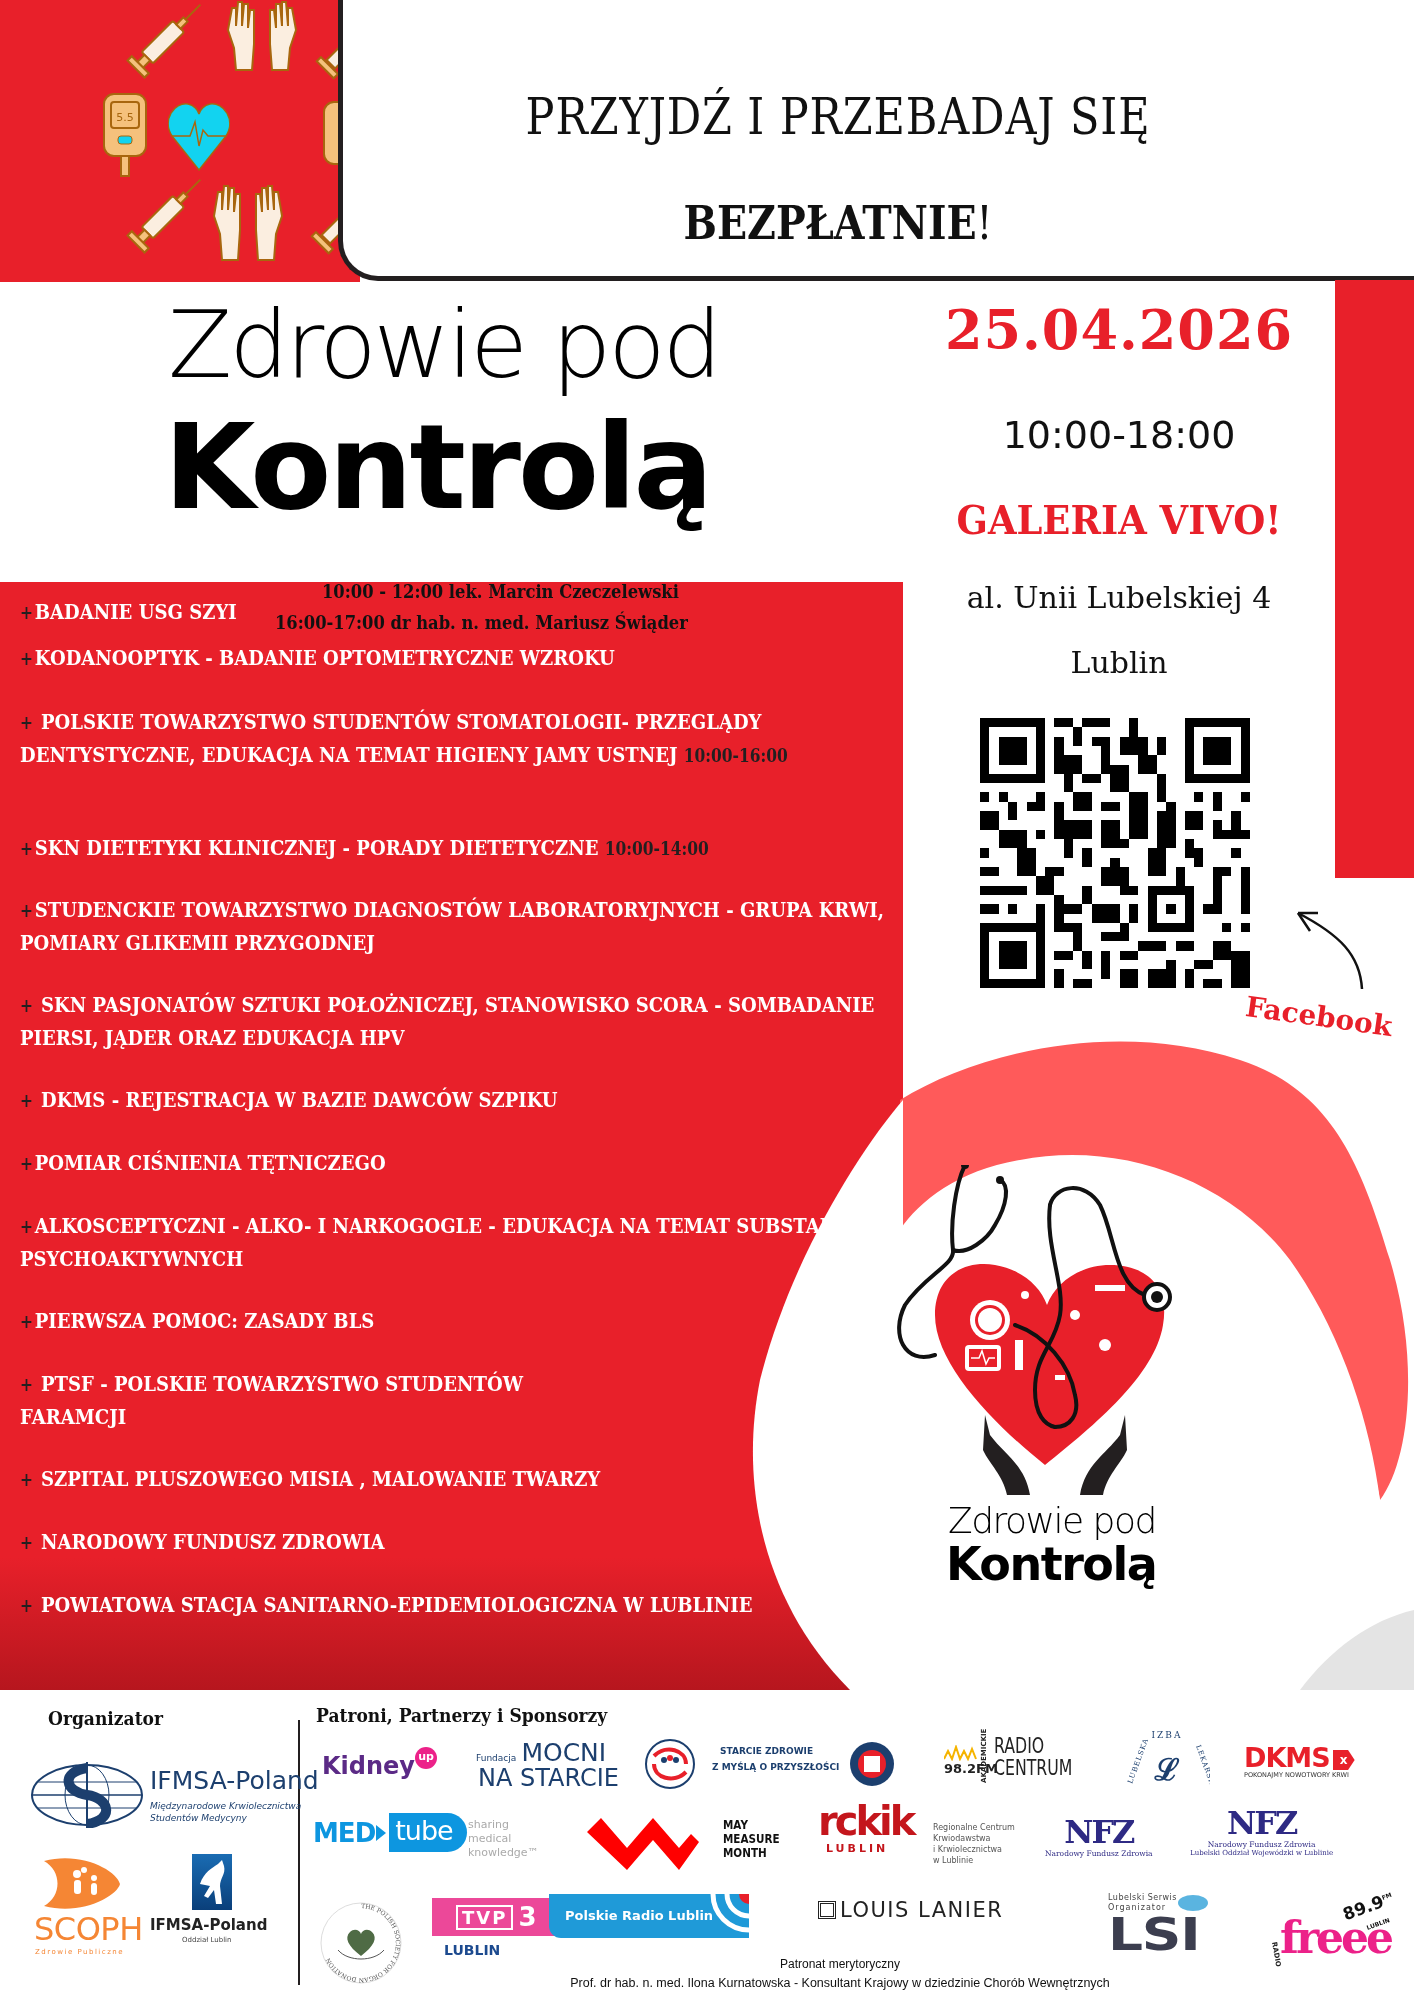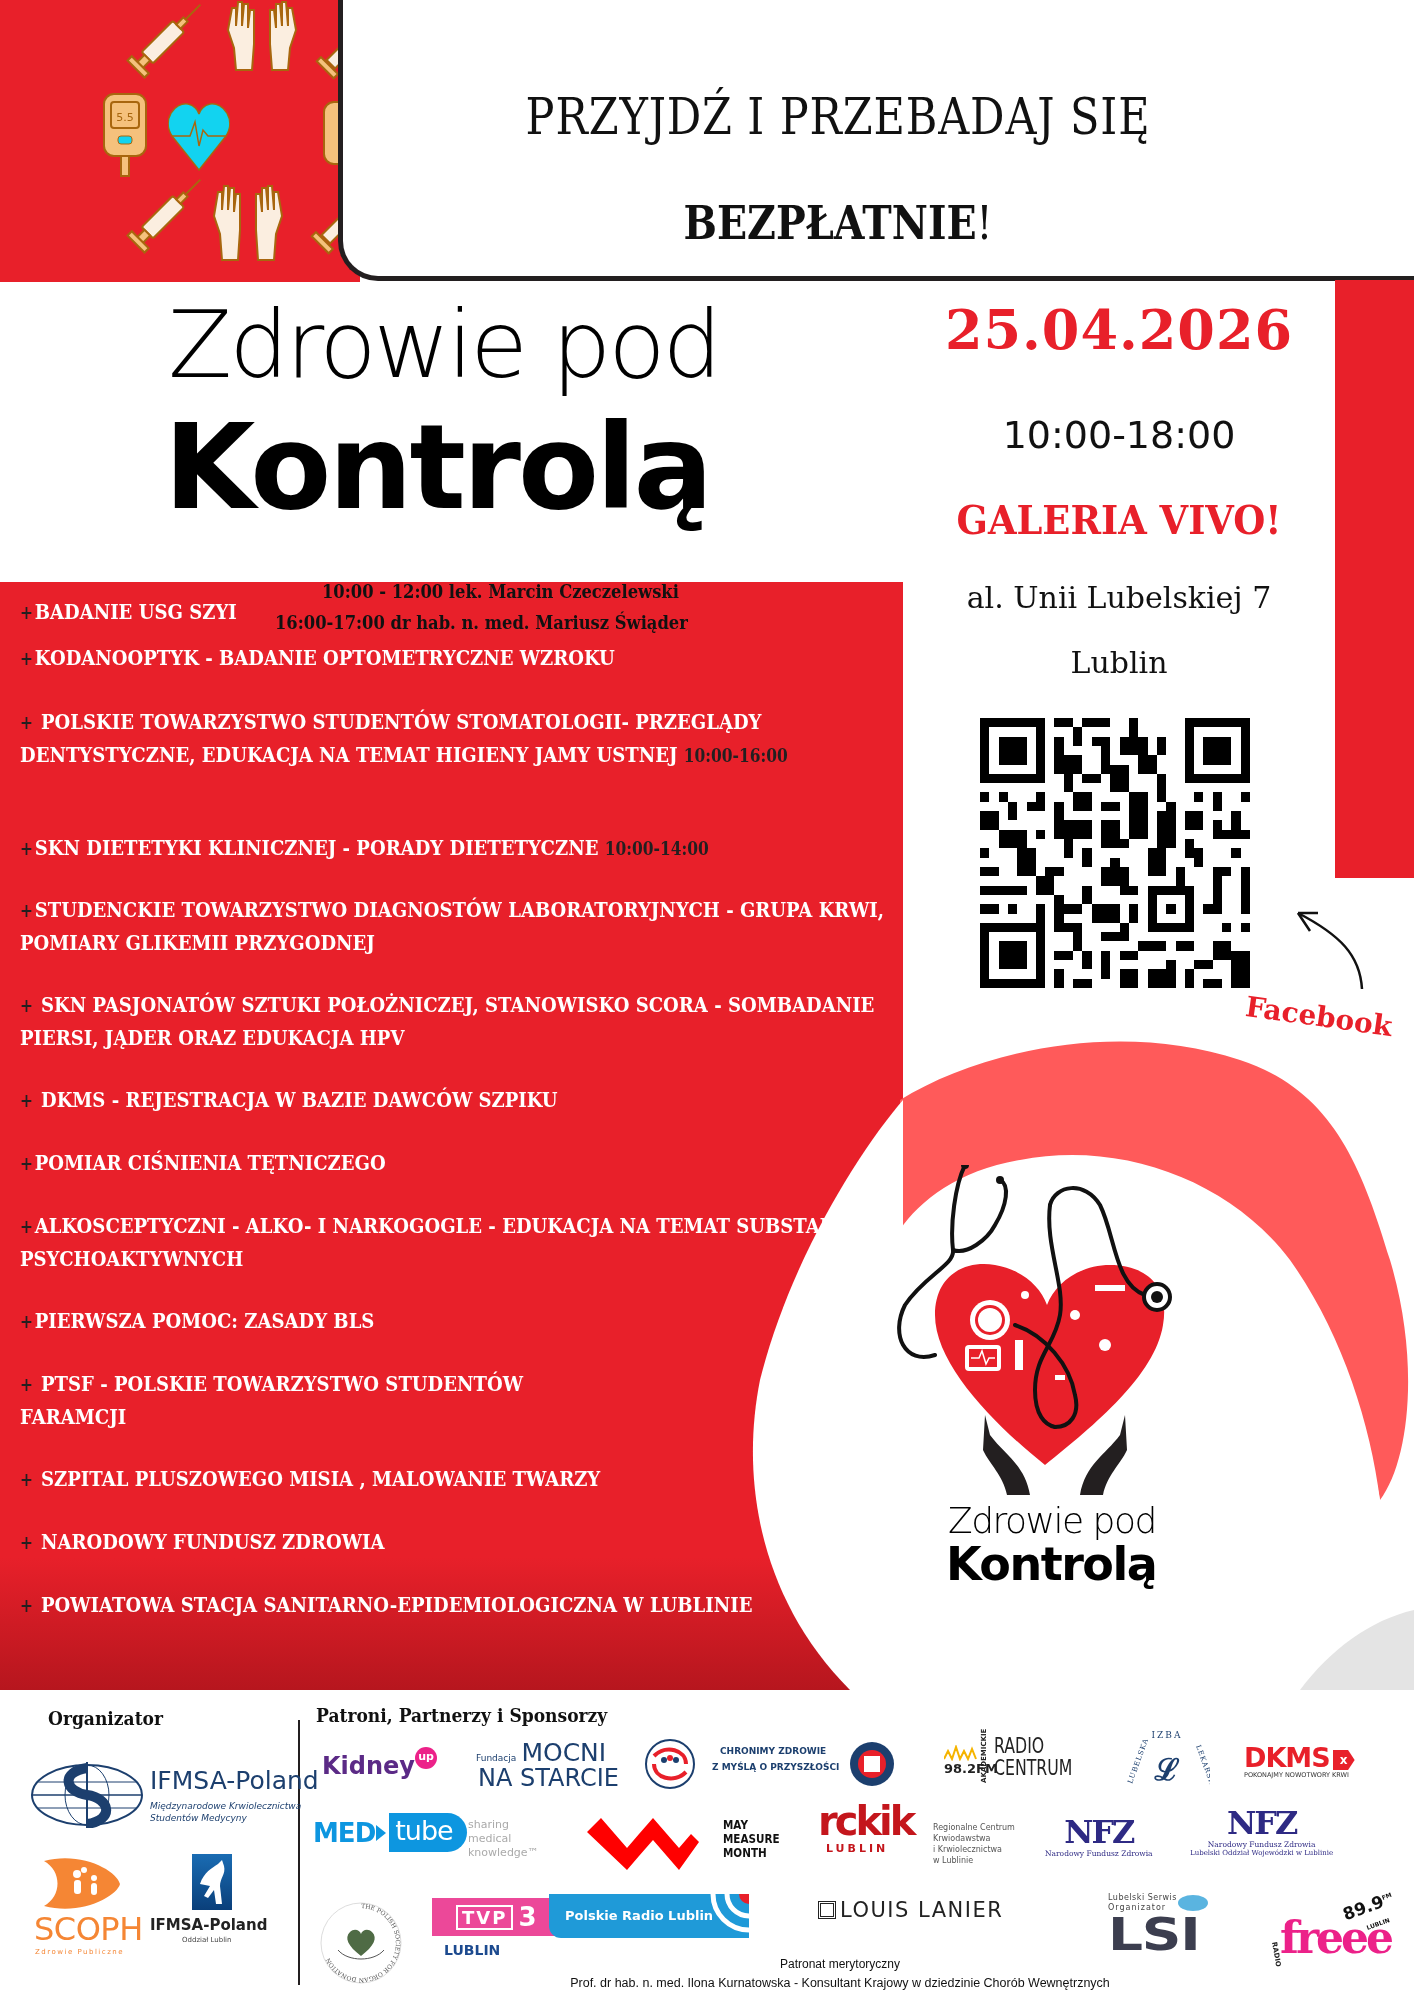--- a/index.html
+++ b/index.html
@@ -196,21 +196,21 @@
 
   <path d="M903 1100 C 860 1150, 790 1260, 760 1380 C 740 1480, 760 1600, 850 1690 L 903 1690 Z" fill="#ffffff"></path>
   <path d="M903 1230 C 940 1180, 1020 1150, 1110 1160 C 1200 1175, 1260 1220, 1300 1290 C 1340 1360, 1370 1440, 1380 1500 C 1360 1560, 1320 1620, 1290 1690 L 903 1690 Z" fill="#ffffff"></path>
 
   <path d="M1300 1690 C 1330 1650, 1370 1620, 1414 1610 L 1414 1690 Z" fill="#e4e4e4"></path>
 </svg>
 
 <div class="abs info date">25.04.2026</div>
 <div class="abs info time">10:00-18:00</div>
 <div class="abs info venue">GALERIA VIVO!</div>
-<div class="abs info addr">al. Unii Lubelskiej 7</div>
+<div class="abs info addr">al. Unii Lubelskiej 4</div>
 <div class="abs info city">Lublin</div>
 
 <svg class="abs qr" viewBox="0 0 29 29" shape-rendering="crispEdges">
   <rect width="29" height="29" fill="#fff"></rect>
   <g fill="#000">
 
     <path d="M0 0h7v7h-7z M1 1v5h5v-5z" fill-rule="evenodd"></path>
       <rect x="2" y="2" width="3" height="3"></rect>
     <path d="M22 0h7v7h-7z M23 1v5h5v-5z" fill-rule="evenodd"></path>
       <rect x="24" y="2" width="3" height="3"></rect>
@@ -438,21 +438,21 @@
 </div>
 <div class="logo" style="left:644px;top:1738px">
   <svg width="52" height="52" viewBox="0 0 52 52">
     <circle cx="26" cy="26" r="24" fill="none" stroke="#1c3f6e" stroke-width="2"></circle>
     <path d="M10 26 C 10 40, 30 46, 42 34" fill="none" stroke="#e8202a" stroke-width="4"></path>
     <path d="M42 26 C 42 12, 22 6, 10 18" fill="none" stroke="#e8202a" stroke-width="4"></path>
     <circle cx="20" cy="22" r="3" fill="#1c3f6e"></circle>
       <circle cx="26" cy="20" r="3" fill="#e8202a"></circle>
       <circle cx="32" cy="22" r="3" fill="#1c3f6e"></circle>
   </svg>
-  <div style="position:absolute;left:76px;top:8px;font-size:9px;font-weight:700;color:#1c3f6e">CHRONIMY ZDROWIE</div>
+  <div style="position:absolute;left:76px;top:8px;font-size:9px;font-weight:700;color:#1c3f6e">STARCIE ZDROWIE</div>
   <div style="position:absolute;left:68px;top:24px;font-size:9px;font-weight:700;color:#1c3f6e">Z MYŚLĄ O PRZYSZŁOŚCI</div>
 </div>
 <div class="logo" style="left:848px;top:1740px">
   <svg width="48" height="48" viewBox="0 0 48 48">
     <circle cx="24" cy="24" r="22" fill="#1c3f6e"></circle>
       <circle cx="24" cy="24" r="14" fill="#e8202a"></circle>
       <rect x="16" y="16" width="16" height="16" fill="#fff"></rect>
   </svg>
 </div>
 

